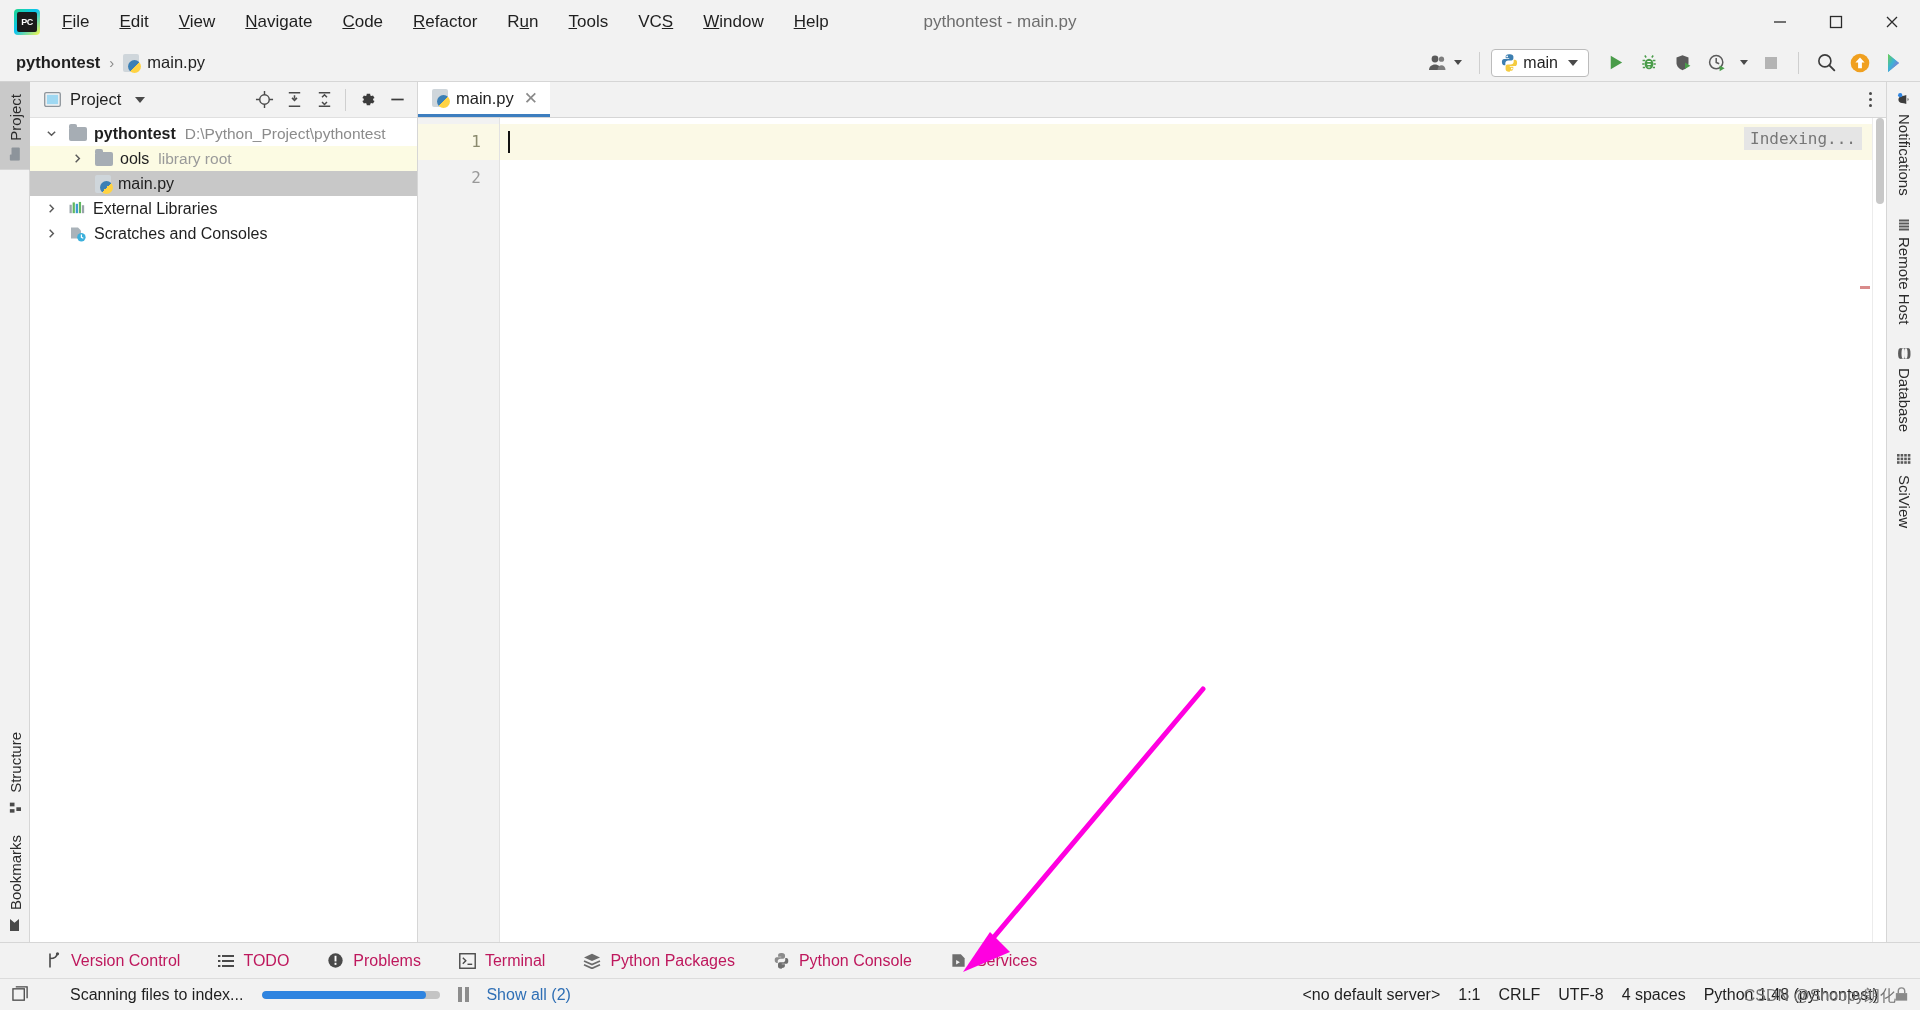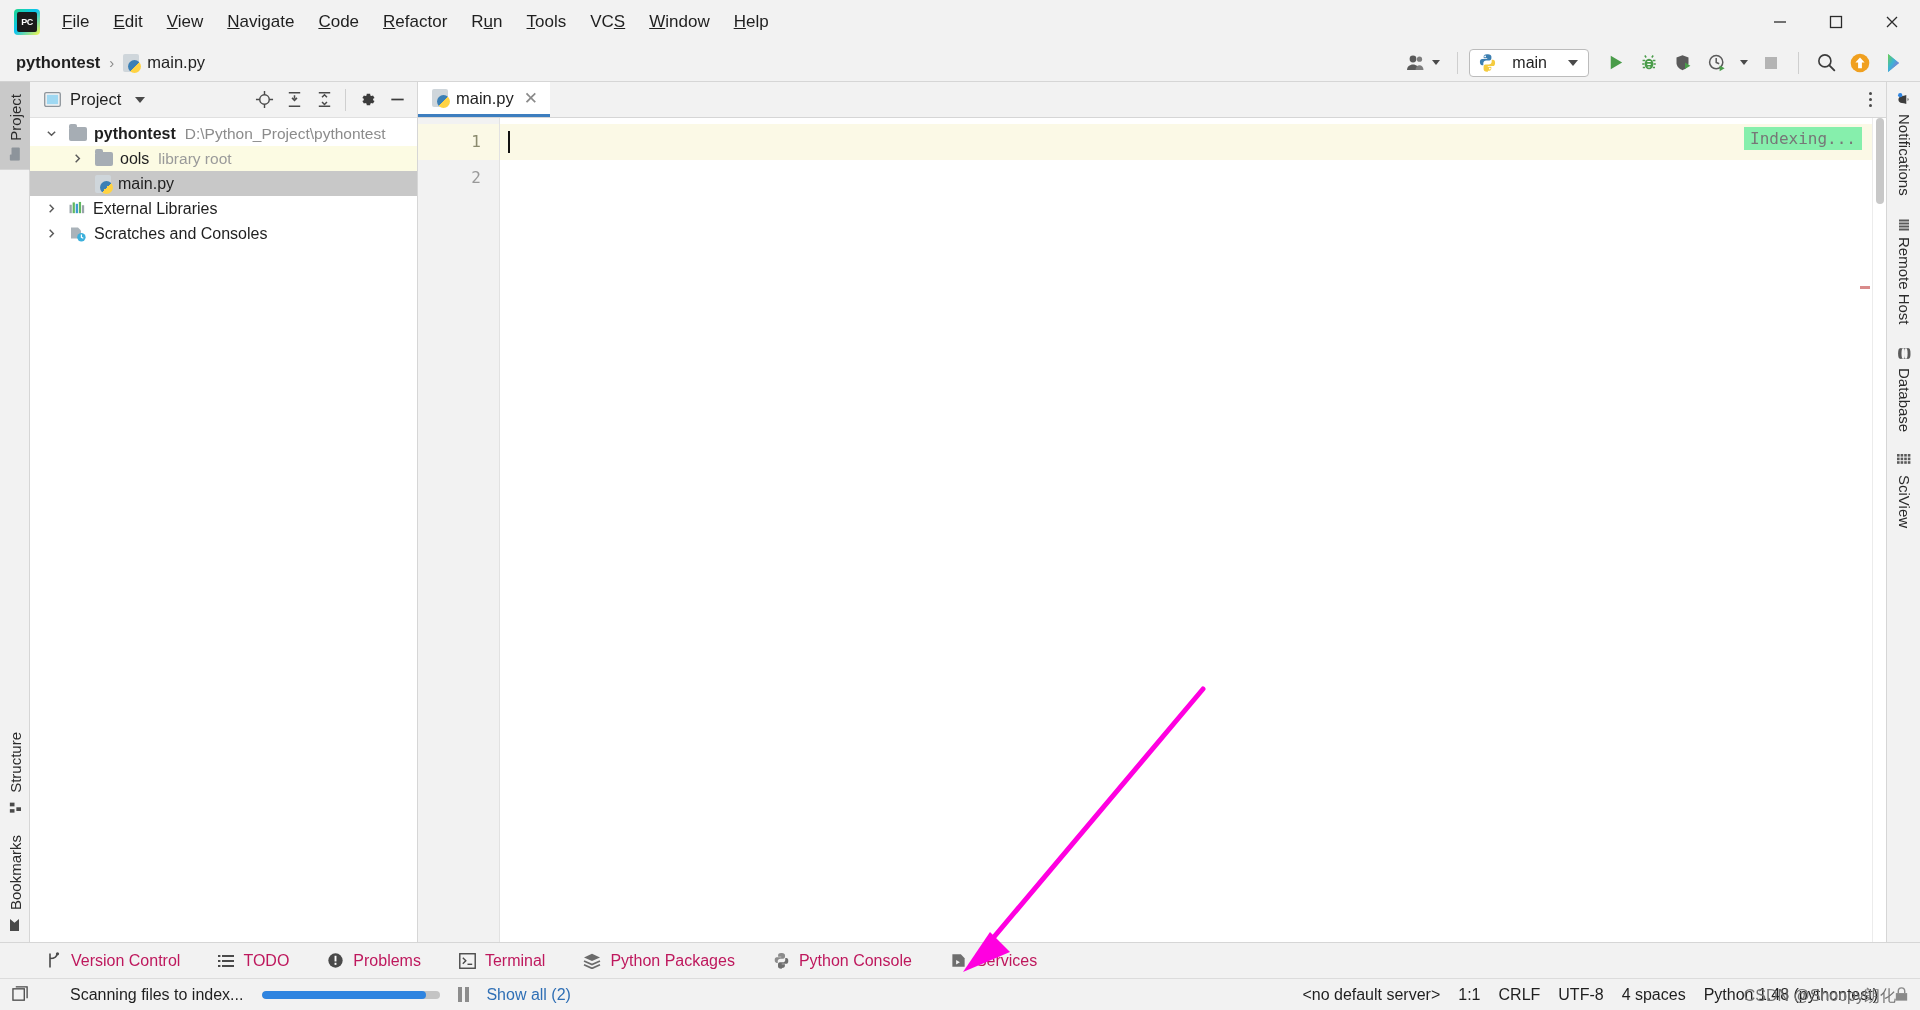--- a/index.html
+++ b/index.html
@@ -35,21 +35,21 @@
   .app-logo::after {
     content: "PC";
     position: absolute; left: 3px; top: 3px;
     width: 20px; height: 20px;
     background: #1b1b1b; color: #fff;
     font-size: 9px; font-weight: bold;
     display: flex; align-items: center; justify-content: center;
     border-radius: 2px;
     letter-spacing: -0.5px;
   }
-  .menu { display: flex; align-items: center; gap: 0; }
+  .menu { display: flex; align-items: center; gap: 6px; }
   .menu-item {
     padding: 4px 12px;
     font-size: 17px;
     color: #1f1f1f;
     cursor: default;
     white-space: nowrap;
     line-height: 20px;
   }
   .menu-item .mn { text-decoration: underline; }
   .win-title {
@@ -85,21 +85,21 @@
   .crumb.bold { font-weight: bold; }
   .crumb-sep { color: #8a8a8a; margin: 0 9px; font-size: 15px; }
   .nav-right { margin-left: auto; display: flex; align-items: center; padding-right: 10px; gap: 2px; }
   .tb-btn {
     width: 32px; height: 30px;
     display: flex; align-items: center; justify-content: center;
     border-radius: 3px;
   }
   .tb-sep { width: 1px; height: 22px; background: #cfcfcf; margin: 0 9px; }
   .runconfig {
-    display: flex; align-items: center; gap: 15px;
+    display: flex; align-items: center; gap: 4px;
     height: 28px; padding: 0 10px 0 8px;
     background: #fff;
     border: 1px solid #bcbcbc;
     border-radius: 4px;
     font-size: 16px;
     margin-right: 8px;
   }
   .caret { width:0;height:0;border-left:5px solid transparent;border-right:5px solid transparent;border-top:6px solid #4a4a4a; }
   .caret.sm { border-left-width:4px;border-right-width:4px;border-top-width:5px; }
 
@@ -216,21 +216,21 @@
   .caret-bar {
     display: inline-block;
     width: 2px; height: 22px;
     background: #111;
     vertical-align: middle;
     position: relative; top: -1px;
   }
   .indexing-chip {
     position: absolute; right: 10px; top: 9px;
     font-size: 16px; color: #777;
-    background: #86efac;
+    background: #e5e5e5;
     padding: 2px 6px;
   }
   .editor-scroll-mark {
     position: absolute; right: 2px; top: 168px;
     width: 10px; height: 3px; background: #d98b8b;
   }
   .ed-right-rail {
     width: 14px; flex: 0 0 14px;
     background: #fff;
     border-left: 1px solid #ececec;
@@ -323,20 +323,21 @@
       <div class="menu-item"><span class="mn">N</span><span>avigate</span></div>
       <div class="menu-item"><span class="mn">C</span><span>ode</span></div>
       <div class="menu-item"><span class="mn">R</span><span>efactor</span></div>
       <div class="menu-item">R<span class="mn">u</span><span>n</span></div>
       <div class="menu-item"><span class="mn">T</span><span>ools</span></div>
       <div class="menu-item">VC<span class="mn">S</span></div>
       <div class="menu-item"><span class="mn">W</span><span>indow</span></div>
       <div class="menu-item"><span class="mn">H</span><span>elp</span></div>
     </div>
 
+    <div class="win-title">pythontest - main.py</div>
 
     <div class="win-controls">
       <div class="win-btn">
         <svg width="16" height="16" viewBox="0 0 16 16">
             <path d="M2 8h12" stroke="currentColor" stroke-width="1.3"></path>
           </svg>
       </div>
       <div class="win-btn">
         <svg width="16" height="16" viewBox="0 0 16 16">
             <rect x="2.5" y="2.5" width="11" height="11" fill="none" stroke="currentColor" stroke-width="1.3"></rect>

